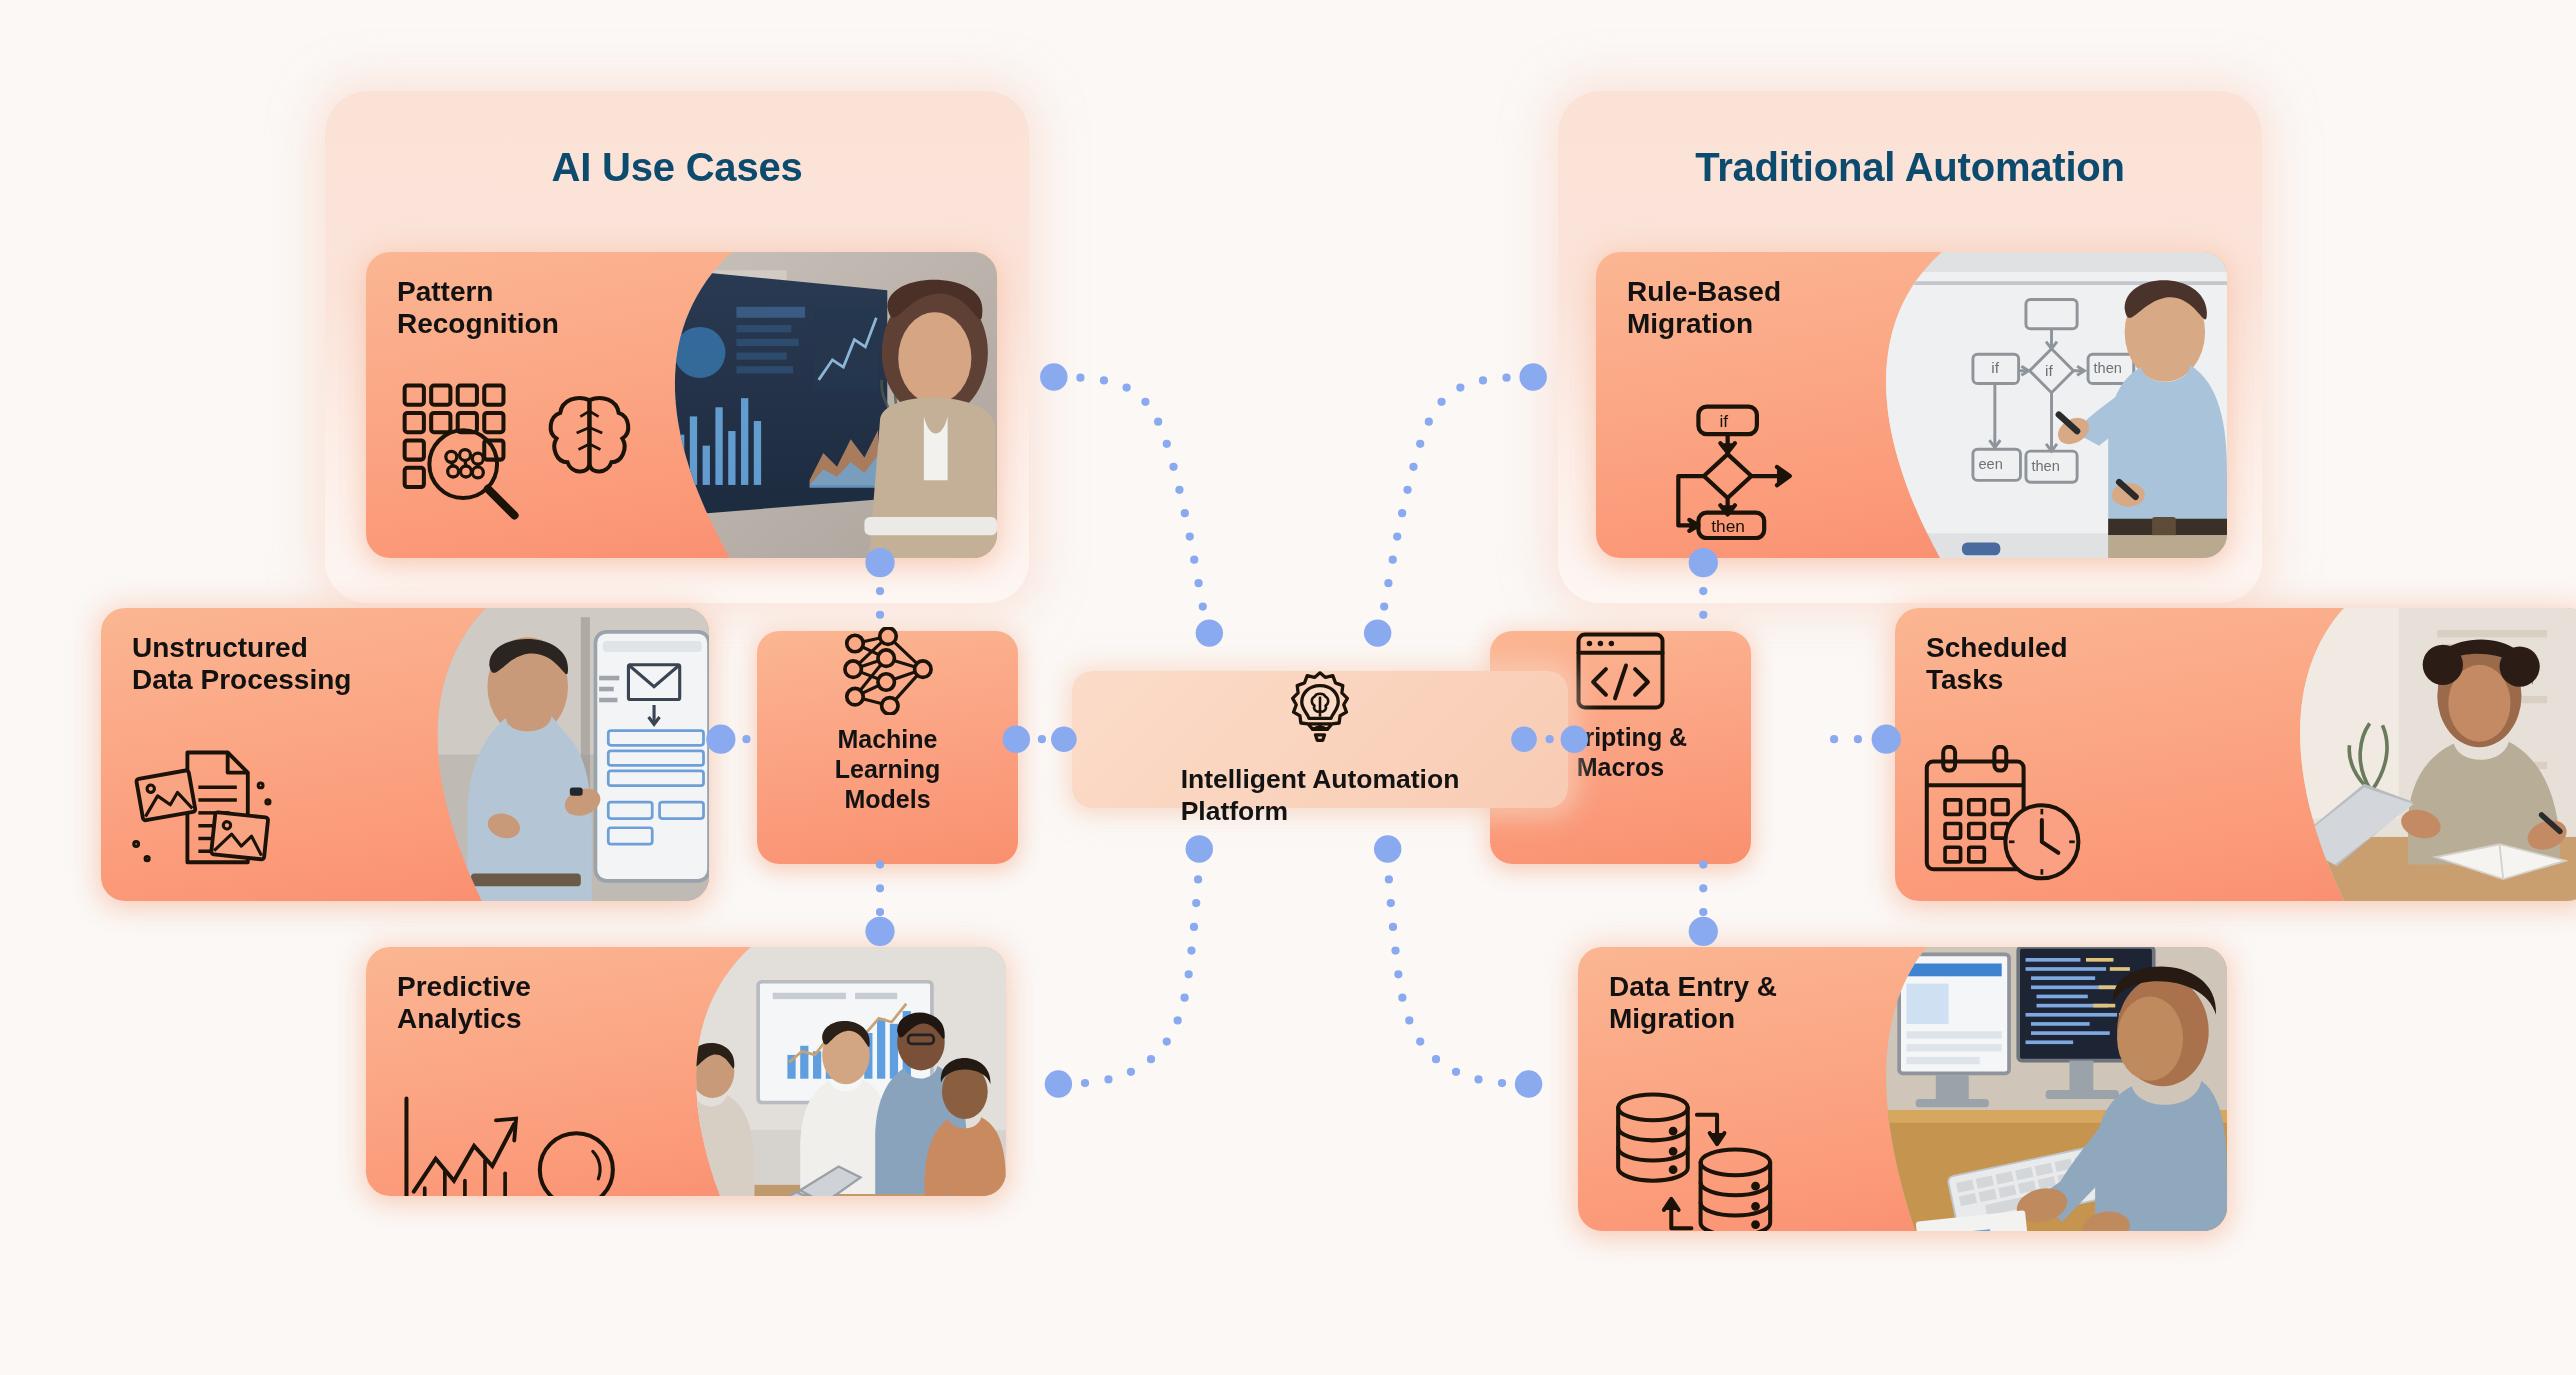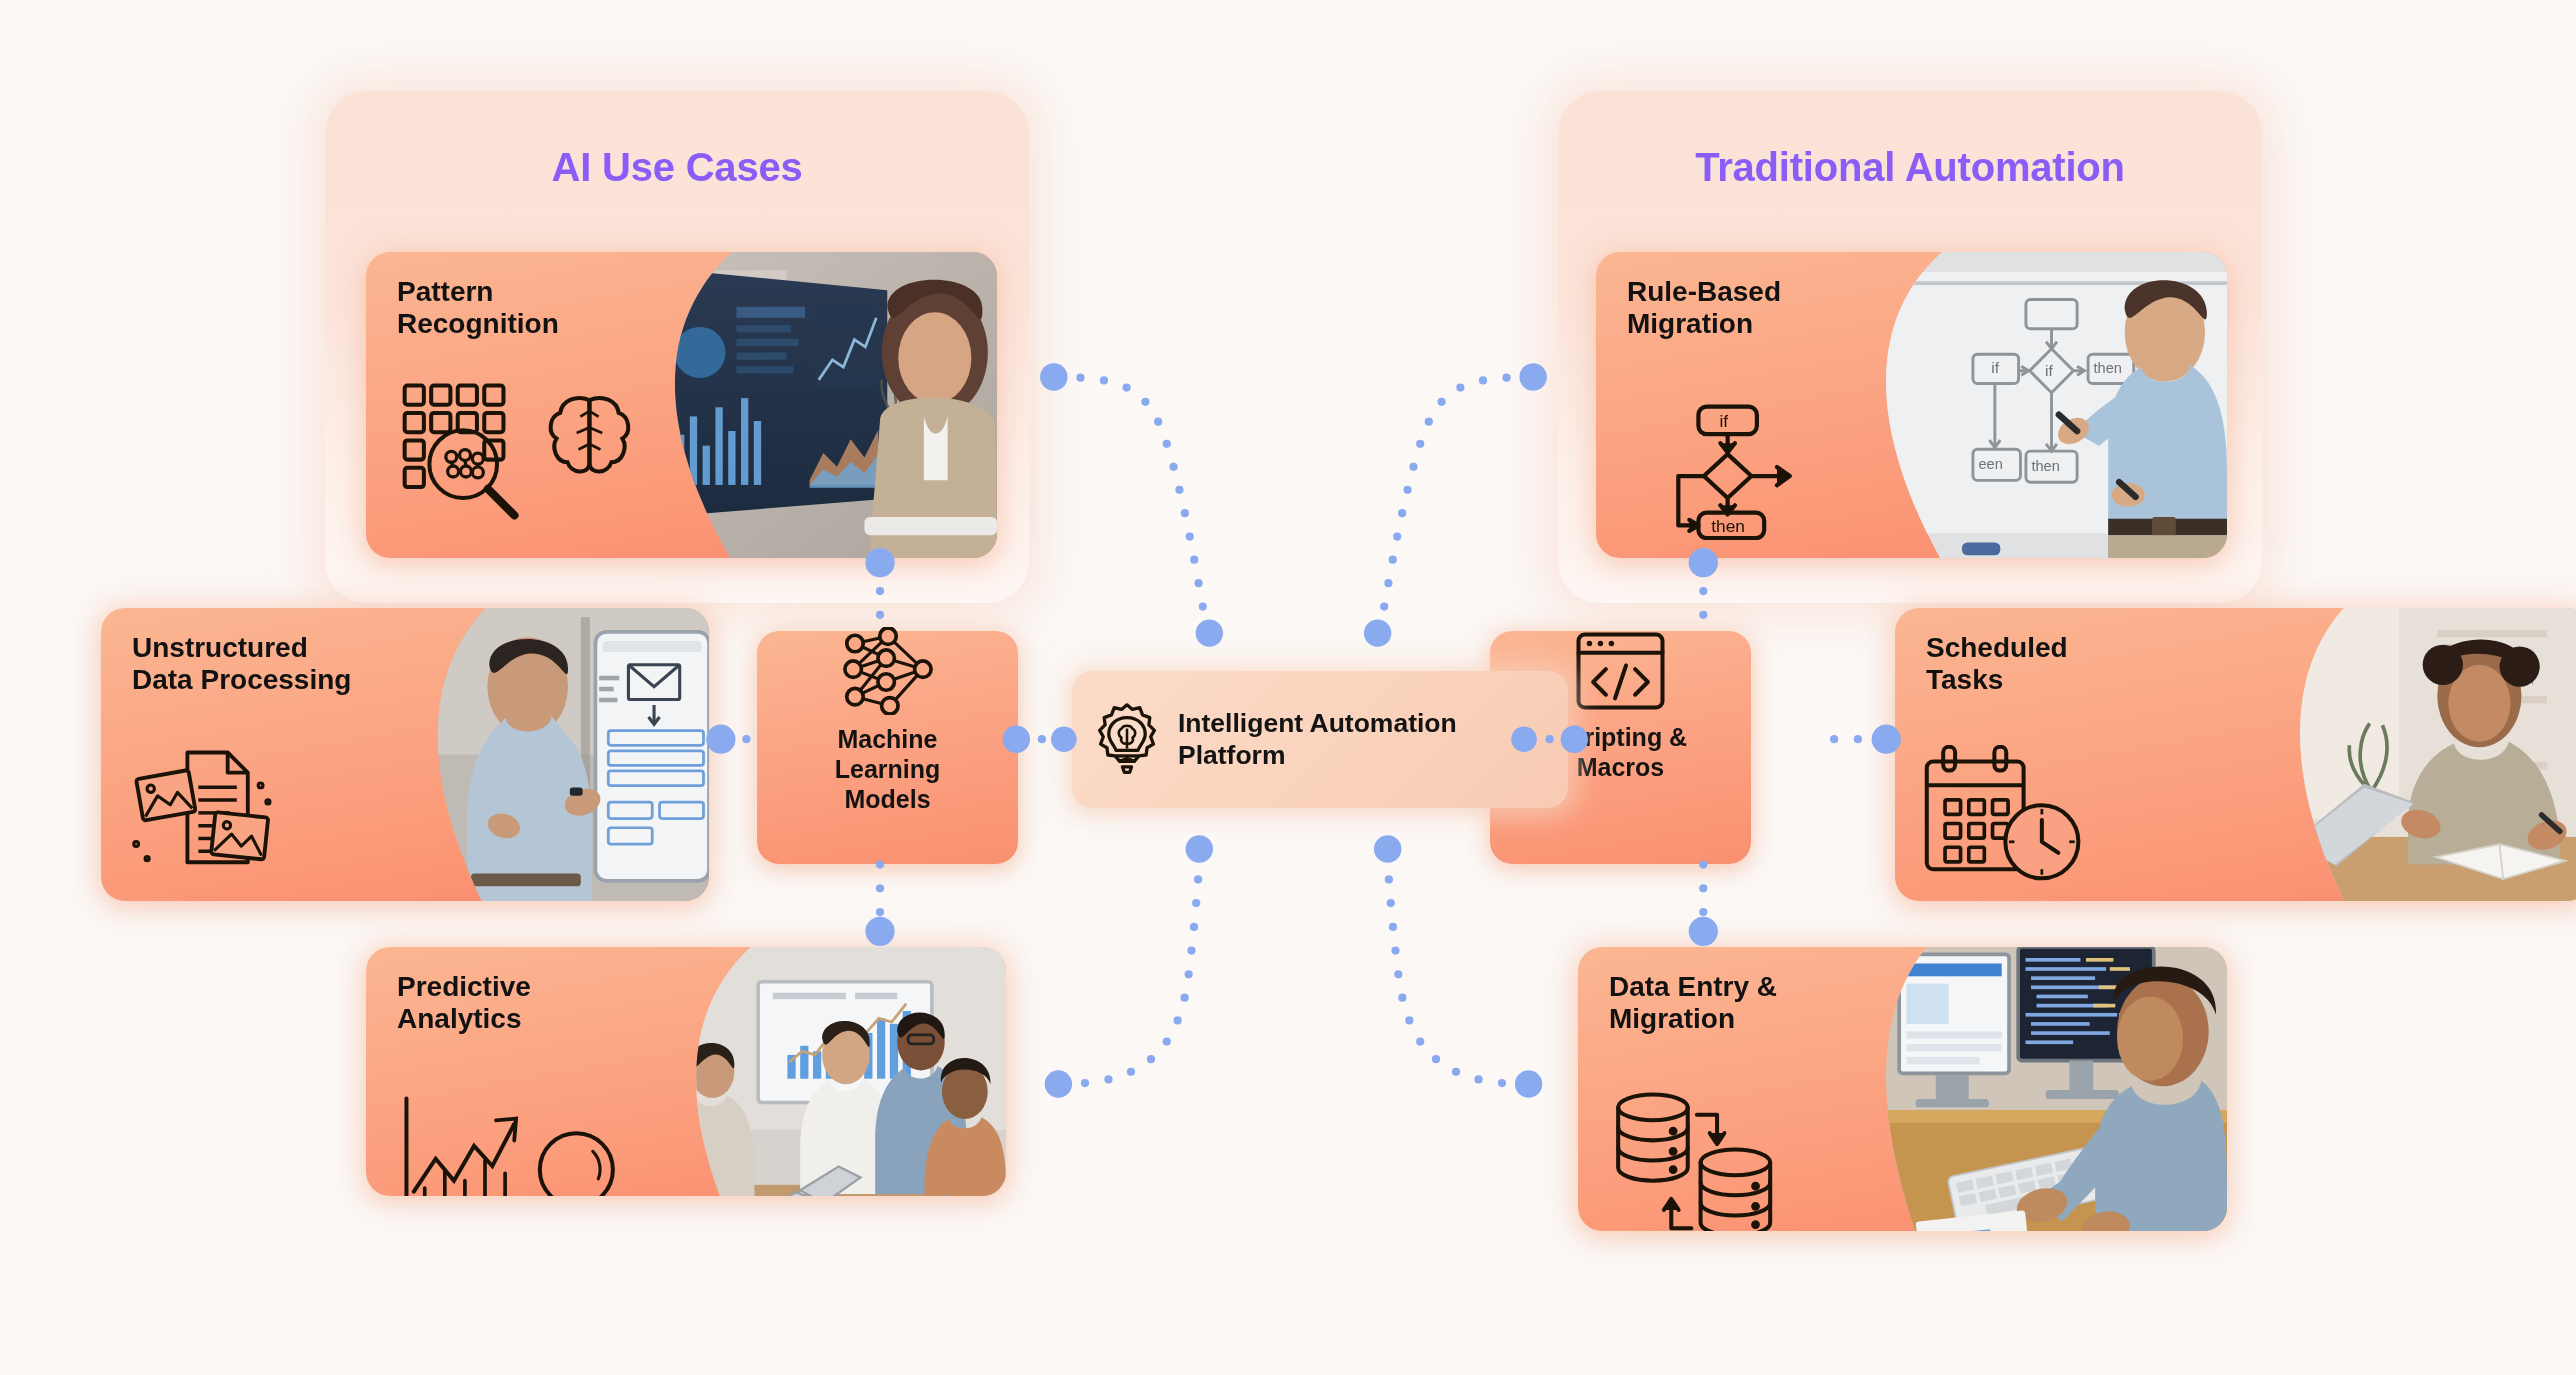--- a/index.html
+++ b/index.html
@@ -18,21 +18,21 @@
     border-radius:42px;
     background:linear-gradient(180deg,#fbe2d7 0%,#fbe4da 40%,#fdf0ea 75%,#fdf6f3 100%);
     box-shadow:0 0 42px 12.8px rgba(250,214,196,.55);
   }
   .group-title{
     position:absolute;
     left:0;right:0;
     text-align:center;
     font-size:40px;
     font-weight:bold;
-    color:#8b5cf6;
+    color:#0c4a6e;
     letter-spacing:-0.2px;
   }
 
   
   .card{
     position:absolute;
     border-radius:24px;
     overflow:hidden;
     background:linear-gradient(170deg,#fbb692 0%,#fba886 35%,#fb9a79 70%,#f98a6e 100%);
     box-shadow:0 5.5px 24px rgba(240,150,110,.34), 0 0 27.4px 7.3px rgba(252,214,196,.45);
@@ -76,20 +76,21 @@
 
   
   .hub{
     position:absolute;
     border-radius:20px;
     background:linear-gradient(135deg,#fbdcc9 0%,#fad3bd 55%,#f8cbb3 100%);
     box-shadow:0 3.7px 18.3px rgba(240,180,150,.3), 0 0 24px 9.1px rgba(252,224,208,.55);
     display:flex;align-items:center;
     padding:0 24px;
     gap:20px;
+    flex-direction:column;
   }
   .hub-label{
     font-size:26.5px;font-weight:bold;color:#131313;line-height:1.2;white-space:pre-line;
   }
 
   svg.connectors{position:absolute;inset:0;width:2576px;height:1376px;pointer-events:none;z-index:6;}
   .dotline{fill:none;stroke:#8aaaf0;stroke-width:9;stroke-linecap:round;stroke-dasharray:0 26;}
   .enddot{fill:#8aaaf0;}
 
   

